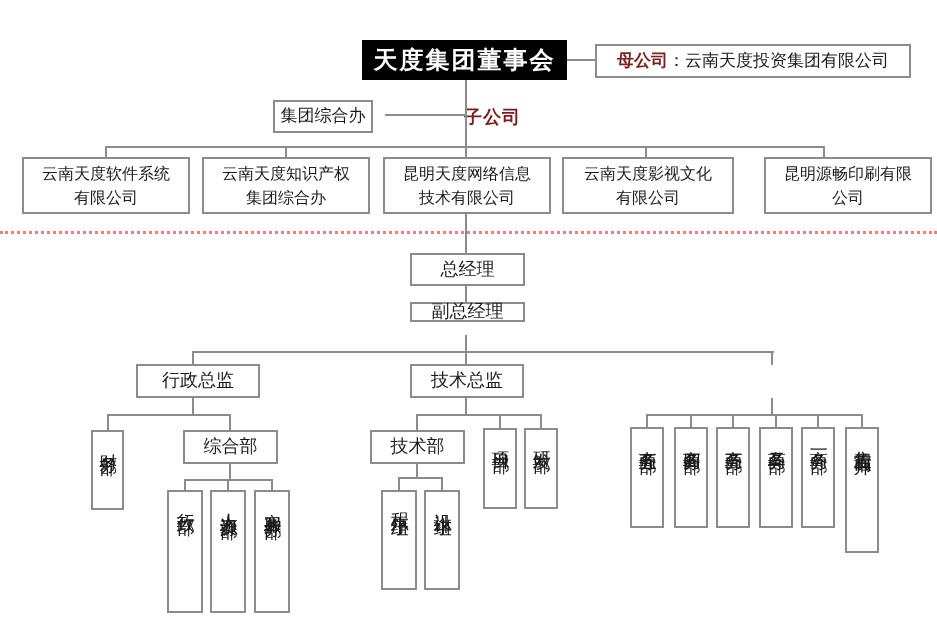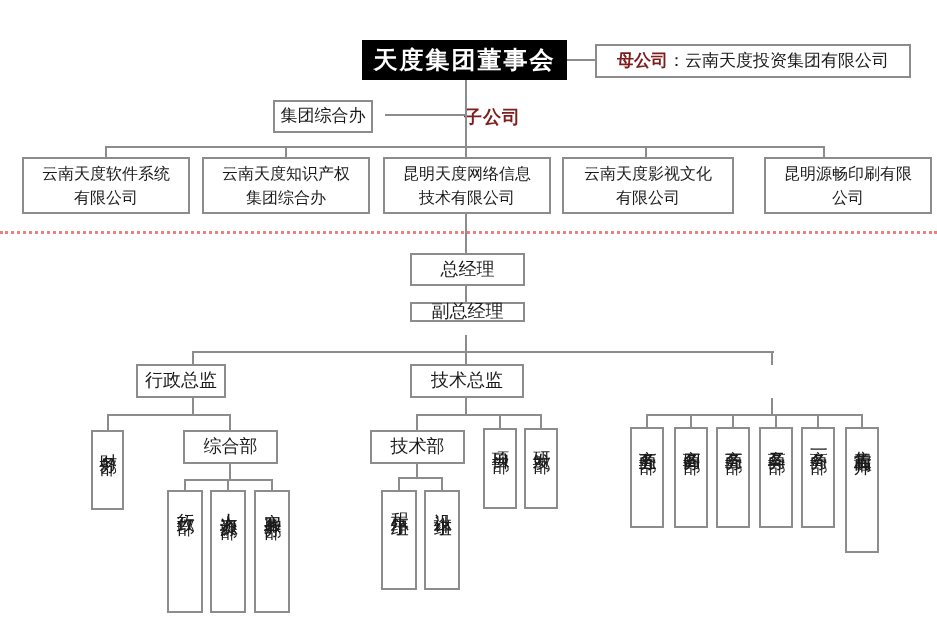--- a/index.html
+++ b/index.html
@@ -53,21 +53,21 @@
   <div class="box company" style="left:562px;top:157px;width:172px;height:57px;">云南天度影视文化
 有限公司</div>
   <div class="box company" style="left:740px;top:157px;width:168px;height:57px;margin-left:24px;">昆明源畅印刷有限
 公司</div>
 
   <div class="divider"></div>
 
   <div class="box" style="left:410px;top:253px;width:115px;height:33px;">总经理</div>
   <div class="box" style="left:410px;top:302px;width:115px;height:20px;">副总经理</div>
 
-  <div class="box" style="left:136px;top:364px;width:90px;height:34px;text-align:right;">行政总监</div>
+  <div class="box" style="left:136px;top:364px;width:124px;height:34px;text-align:right;">行政总监</div>
   <div class="box" style="left:410px;top:364px;width:114px;height:34px;text-align:right;">技术总监</div>
 
   <div class="box vbox" style="left:91px;top:430px;width:33px;height:80px;">财务部</div>
   <div class="box" style="left:183px;top:430px;width:95px;height:34px;">综合部</div>
   <div class="box vbox" style="left:167px;top:490px;width:36px;height:123px;">行政部</div>
   <div class="box vbox" style="left:210px;top:490px;width:36px;height:123px;">人力资源部</div>
   <div class="box vbox" style="left:254px;top:490px;width:36px;height:123px;">客户服务部</div>
 
   <div class="box" style="left:370px;top:430px;width:95px;height:34px;">技术部</div>
   <div class="box vbox" style="left:483px;top:428px;width:34px;height:81px;">项目部</div>

